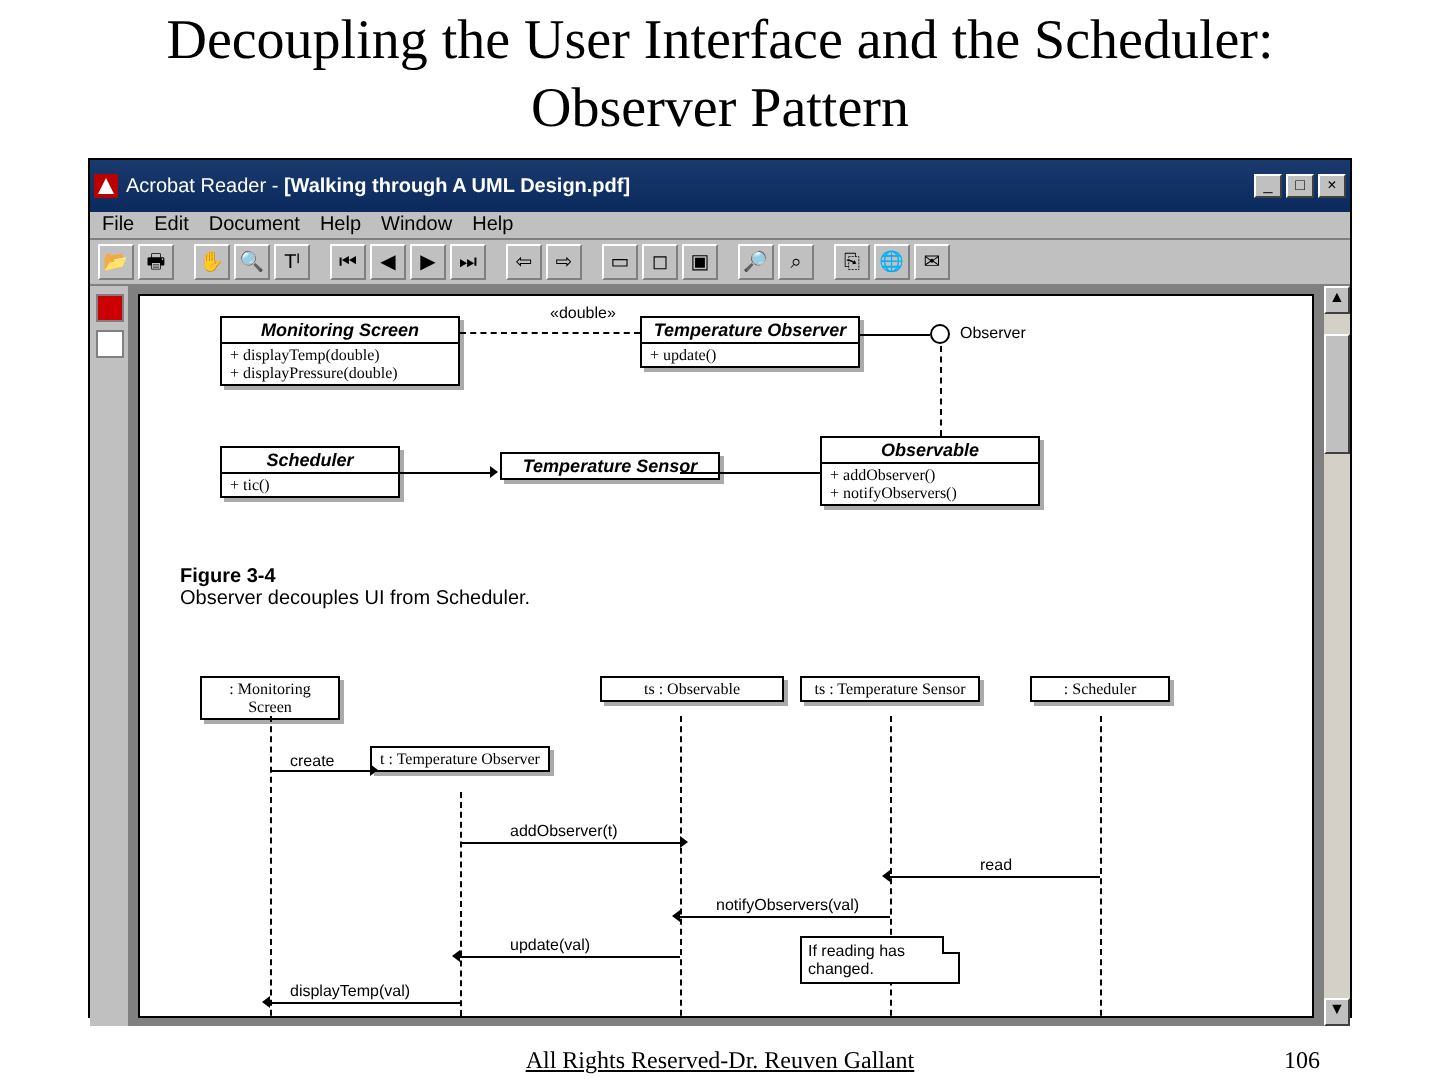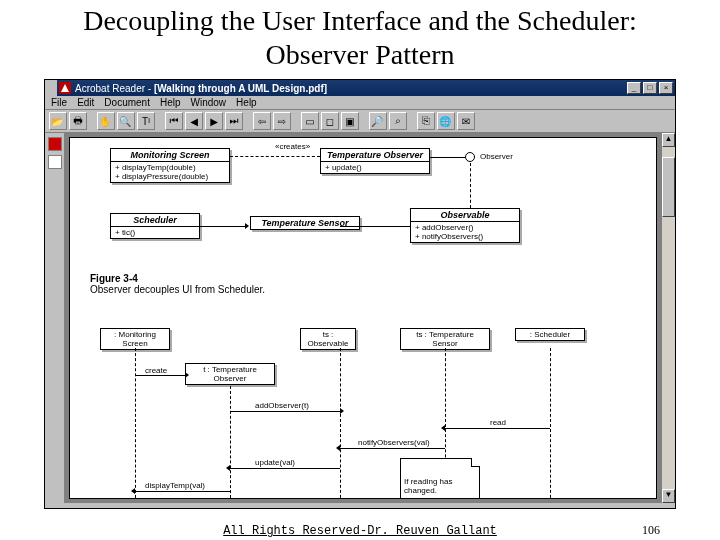--- a/index.html
+++ b/index.html
@@ -25,22 +25,21 @@
     font-size: 10px;
     position: relative;
     height: 430px;
   }
   .titlebar {
     background: linear-gradient(#1a3a6e,#0a2a5e);
     color: #fff;
     display: flex;
     align-items: center;
     padding: 1px 2px;
-    height: 16px;
-    margin-left: 12px;
+    height: 26px;
   }
   .titlebar .app-icon {
     width: 12px; height: 12px;
     background: #b00;
     margin-right: 4px;
     display: flex; align-items: center; justify-content: center;
   }
   .titlebar .app-icon svg { width: 10px; height: 10px; }
   .titlebar .doc { font-weight: bold; }
   .winbtns { margin-left: auto; display:flex; gap:2px; }
@@ -124,37 +123,37 @@
     text-align:center;
     font-weight:bold;
     font-style:italic;
     padding:1px 4px;
     font-size:9px;
     font-family: Arial, sans-serif;
   }
   .ubox .body {
     padding:1px 4px;
     font-size:8px;
-    font-family: Liberation Sans, sans-serif;
+    font-family: Liberation Serif, serif;
   }
   .lbl {
     position:absolute;
     font-size:8px;
     font-family: Arial, sans-serif;
   }
   .line {
     position:absolute;
     background:#000;
   }
   .note {
     position:absolute;
     border:1px solid #000;
     background:#fff;
     font-size:8px;
-    padding:18px 3px;
+    padding:2px 3px;
     font-family: Arial, sans-serif;
   }
   .note::after {
     content:"";
     position:absolute;
     top:-1px;right:-1px;
     width:8px;height:8px;
     border-left:1px solid #000;
     border-bottom:1px solid #000;
     background:#fff;
@@ -164,21 +163,21 @@
     font-family: Arial, sans-serif;
     font-size:10px;
   }
   .fig-caption b { font-weight:bold; }
 
   .footer {
     position:absolute;
     bottom:2px;
     width:100%;
     text-align:center;
-    font-family:Liberation Mono, monospace;
+    font-family:Liberation Serif, serif;
     font-size:12px;
     text-decoration: underline;
   }
   .pagenum {
     position:absolute;
     bottom:2px; right:60px;
     font-family:"Times New Roman",serif;
     font-size:12px;
   }
   .lolli {
@@ -271,21 +270,21 @@
     </div>
 
     <div class="page">
 
       <div class="ubox" style="left:40px;top:10px;width:120px;">
         <div class="hdr">Monitoring Screen</div>
         <div class="body" style="white-space:pre-line;">+ displayTemp(double)
 + displayPressure(double)</div>
       </div>
 
-      <div class="lbl" style="left:205px;top:4px;">«creates»</div>
+      <div class="lbl" style="left:205px;top:4px;">«double»</div>
       <div class="dash" style="left:160px;top:18px;width:90px;"></div>
 
       <div class="ubox" style="left:250px;top:10px;width:110px;">
         <div class="hdr">Temperature Observer</div>
         <div class="body">+ update()</div>
       </div>
 
       <div class="lolli" style="left:395px;top:14px;"></div>
       <div class="line" style="left:360px;top:19px;width:35px;height:1px;"></div>
       <div class="lbl" style="left:410px;top:14px;">Observer</div>
@@ -311,21 +310,21 @@
       <div class="dashv" style="left:400px;top:25px;height:45px;"></div>
 
       <div class="fig-caption" style="left:20px;top:135px;">
         <b>Figure 3-4</b><br>
         <span>Observer decouples UI from Scheduler.</span>
       </div>
 
       <div class="ubox" style="left:30px;top:190px;width:70px;">
         <div class="body" style="text-align:center;">: Monitoring Screen</div>
       </div>
-      <div class="ubox" style="left:230px;top:190px;width:56px;">
+      <div class="ubox" style="left:230px;top:190px;width:92px;">
         <div class="body" style="text-align:center;">ts : Observable</div>
       </div>
       <div class="ubox" style="left:330px;top:190px;width:90px;">
         <div class="body" style="text-align:center;">ts : Temperature Sensor</div>
       </div>
       <div class="ubox" style="left:445px;top:190px;width:70px;">
         <div class="body" style="text-align:center;">: Scheduler</div>
       </div>
 
       <div class="dashv" style="left:65px;top:210px;height:155px;"></div>

